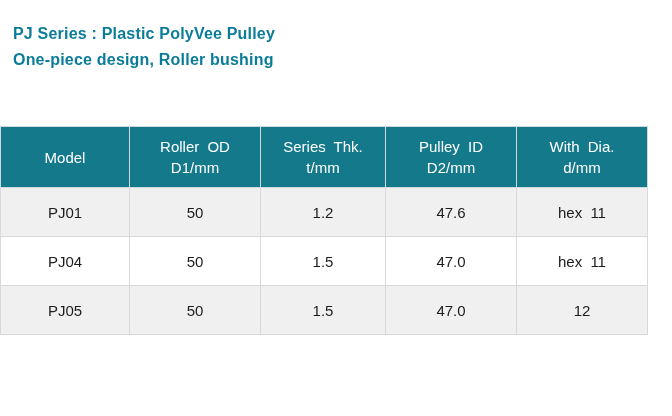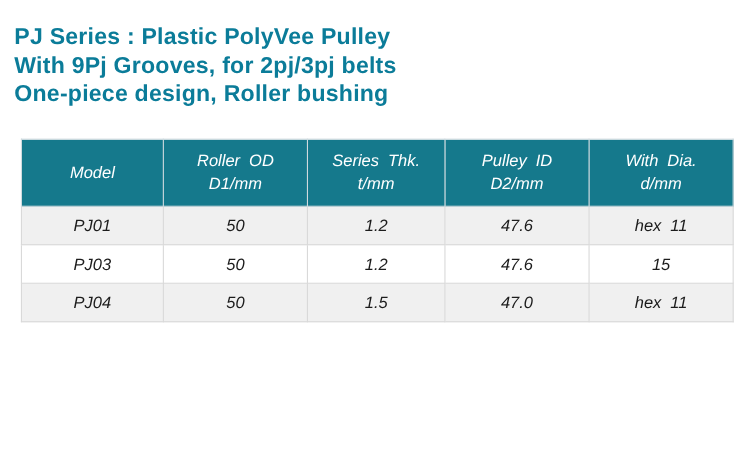--- a/index.html
+++ b/index.html
@@ -22,34 +22,33 @@
   .page {
     width: 672px;
     height: 416px;
     position: relative;
   }
   .title-block {
     position: absolute;
     left: 13px;
     top: 21px;
     color: var(--title-color);
-    font-size: 21px;
+    font-size: 16px;
     font-weight: bold;
     line-height: 26px;
     letter-spacing: 0.2px;
     white-space: nowrap;
   }
   table.spec-table {
     position: absolute;
-    left: 19px;
+    left: 0;
     top: 126px;
     width: 647px;
     border-collapse: collapse;
     table-layout: fixed;
-    font-style: italic;
   }
   col.c0 { width: 129px; }
   col.c1 { width: 131px; }
   col.c2 { width: 125px; }
   col.c3 { width: 131px; }
   col.c4 { width: 131px; }
   .spec-table th, .spec-table td {
     border: 1px solid var(--border-color);
     text-align: center;
     vertical-align: middle;
@@ -58,36 +57,35 @@
   }
   .spec-table thead th {
     background: var(--header-bg);
     color: var(--header-text);
     font-weight: normal;
     height: 61px;
     line-height: 21px;
     border-color: #cfdade;
   }
   .spec-table tbody td {
-    height: 35px;
+    height: 49px;
     color: var(--body-text);
     background: var(--row-bg);
   }
   .spec-table tbody tr:nth-child(odd) td {
     background: var(--row-alt-bg);
   }
 </style>
 </head>
 <body>
 
 <div class="page">
 
   <div class="title-block">
     <div>PJ Series : Plastic PolyVee Pulley</div>
-    <div>With 9Pj Grooves, for 2pj/3pj belts</div>
     <div>One-piece design, Roller bushing</div>
   </div>
 
   <table class="spec-table">
     <colgroup>
       <col class="c0">
         <col class="c1">
         <col class="c2">
         <col class="c3">
         <col class="c4">
@@ -117,29 +115,29 @@
     </thead>
     <tbody>
         <tr>
           <td>PJ01</td>
           <td>50</td>
           <td>1.2</td>
           <td>47.6</td>
           <td>hex 11</td>
         </tr>
         <tr>
-          <td>PJ03</td>
-          <td>50</td>
-          <td>1.2</td>
-          <td>47.6</td>
-          <td>15</td>
-        </tr>
-        <tr>
           <td>PJ04</td>
           <td>50</td>
           <td>1.5</td>
           <td>47.0</td>
           <td>hex 11</td>
+        </tr>
+        <tr>
+          <td>PJ05</td>
+          <td>50</td>
+          <td>1.5</td>
+          <td>47.0</td>
+          <td>12</td>
         </tr>
       </tbody>
   </table>
 
 </div>
 
 </body></html>

